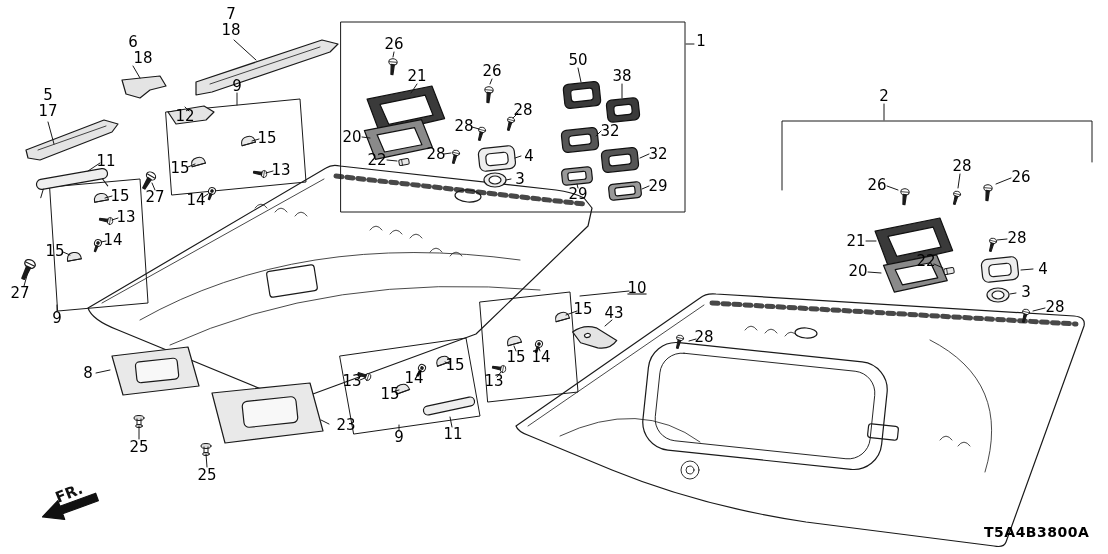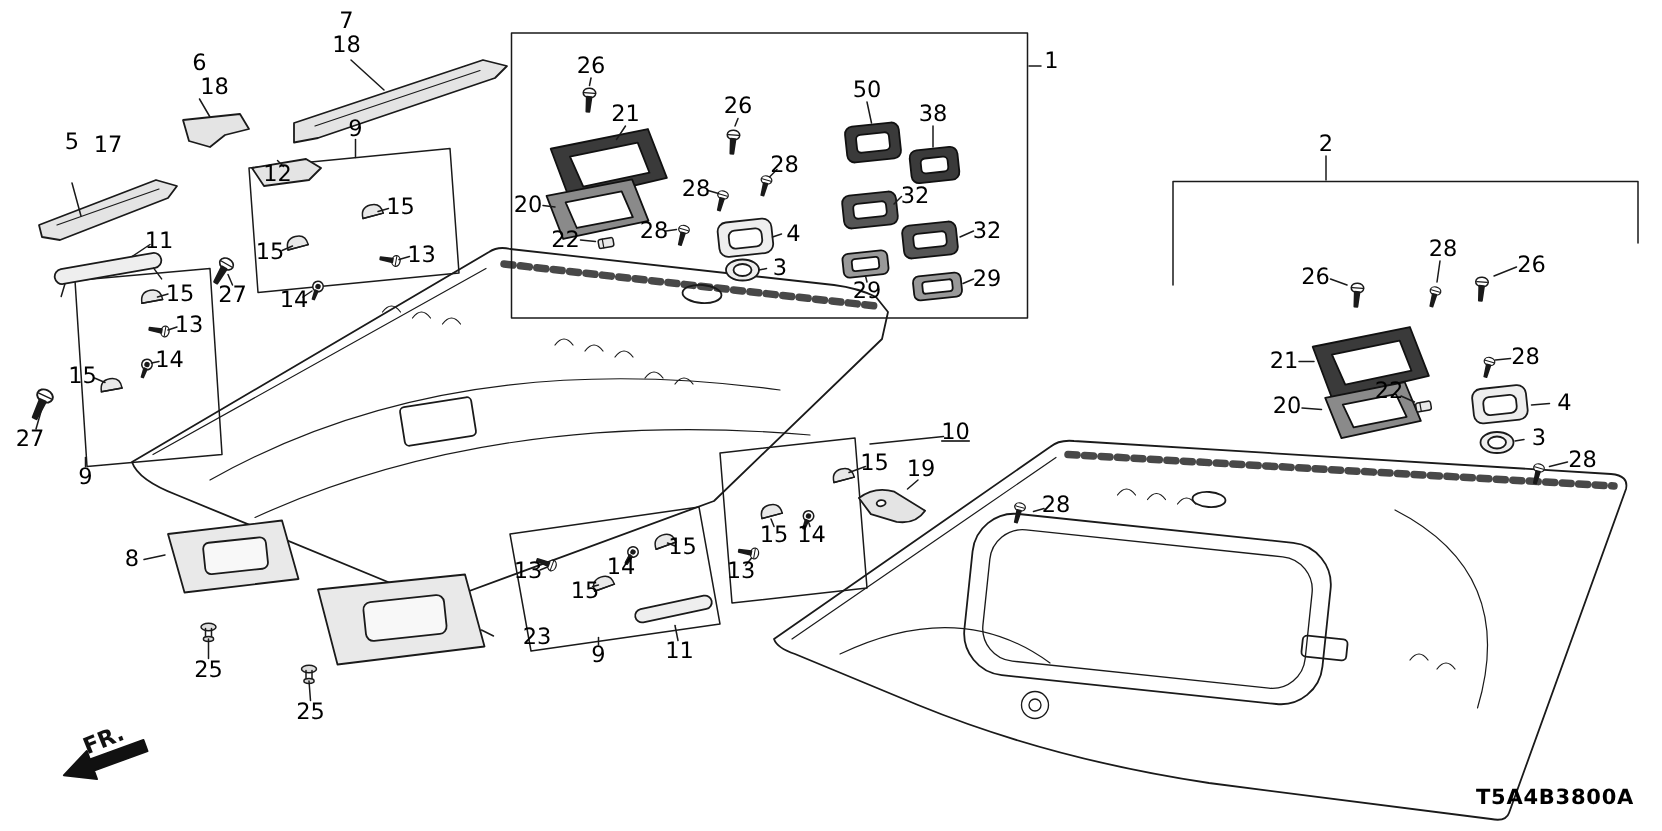--- a/index.html
+++ b/index.html
@@ -304,21 +304,21 @@
       </g>
     </g>
   </svg>
 
   <div>
       <div class="callout" style="left: 231px; top: 14px;">7</div>
       <div class="callout" style="left: 231px; top: 30px;">18</div>
       <div class="callout" style="left: 133px; top: 42px;">6</div>
       <div class="callout" style="left: 143px; top: 58px;">18</div>
       <div class="callout" style="left: 48px; top: 95px;">5</div>
-      <div class="callout" style="left: 48px; top: 97px; margin-left: 24px;">17</div>
+      <div class="callout" style="left: 48px; top: 111px;">17</div>
       <div class="callout" style="left: 185px; top: 116px;">12</div>
       <div class="callout" style="left: 237px; top: 86px;">9</div>
       <div class="callout" style="left: 394px; top: 44px;">26</div>
       <div class="callout" style="left: 417px; top: 76px;">21</div>
       <div class="callout" style="left: 492px; top: 71px;">26</div>
       <div class="callout" style="left: 523px; top: 110px;">28</div>
       <div class="callout" style="left: 578px; top: 60px;">50</div>
       <div class="callout" style="left: 622px; top: 76px;">38</div>
       <div class="callout" style="left: 701px; top: 41px;">1</div>
       <div class="callout" style="left: 352px; top: 137px;">20</div>
@@ -339,32 +339,32 @@
       <div class="callout" style="left: 196px; top: 200px;">14</div>
       <div class="callout" style="left: 120px; top: 196px;">15</div>
       <div class="callout" style="left: 126px; top: 217px;">13</div>
       <div class="callout" style="left: 113px; top: 240px;">14</div>
       <div class="callout" style="left: 55px; top: 251px;">15</div>
       <div class="callout" style="left: 20px; top: 293px;">27</div>
       <div class="callout" style="left: 57px; top: 318px;">9</div>
       <div class="callout" style="left: 88px; top: 373px;">8</div>
       <div class="callout" style="left: 139px; top: 447px;">25</div>
       <div class="callout" style="left: 207px; top: 475px;">25</div>
-      <div class="callout" style="left: 358px; top: 425px;">23</div>
+      <div class="callout" style="left: 346px; top: 425px;">23</div>
       <div class="callout" style="left: 352px; top: 381px;">13</div>
       <div class="callout" style="left: 390px; top: 394px;">15</div>
       <div class="callout" style="left: 414px; top: 378px;">14</div>
       <div class="callout" style="left: 455px; top: 365px;">15</div>
       <div class="callout" style="left: 399px; top: 437px;">9</div>
       <div class="callout" style="left: 453px; top: 434px;">11</div>
       <div class="callout" style="left: 494px; top: 381px;">13</div>
       <div class="callout" style="left: 516px; top: 357px;">15</div>
       <div class="callout" style="left: 541px; top: 357px;">14</div>
       <div class="callout" style="left: 583px; top: 309px;">15</div>
-      <div class="callout" style="left: 614px; top: 313px;">19</div>
+      <div class="callout" style="left: 614px; top: 313px;">43</div>
       <div class="callout" style="left: 637px; top: 288px; text-decoration: underline;">10</div>
       <div class="callout" style="left: 704px; top: 337px;">28</div>
       <div class="callout" style="left: 884px; top: 96px;">2</div>
       <div class="callout" style="left: 877px; top: 185px;">26</div>
       <div class="callout" style="left: 962px; top: 166px;">28</div>
       <div class="callout" style="left: 1021px; top: 177px;">26</div>
       <div class="callout" style="left: 856px; top: 241px;">21</div>
       <div class="callout" style="left: 1017px; top: 238px;">28</div>
       <div class="callout" style="left: 926px; top: 261px;">22</div>
       <div class="callout" style="left: 858px; top: 271px;">20</div>

